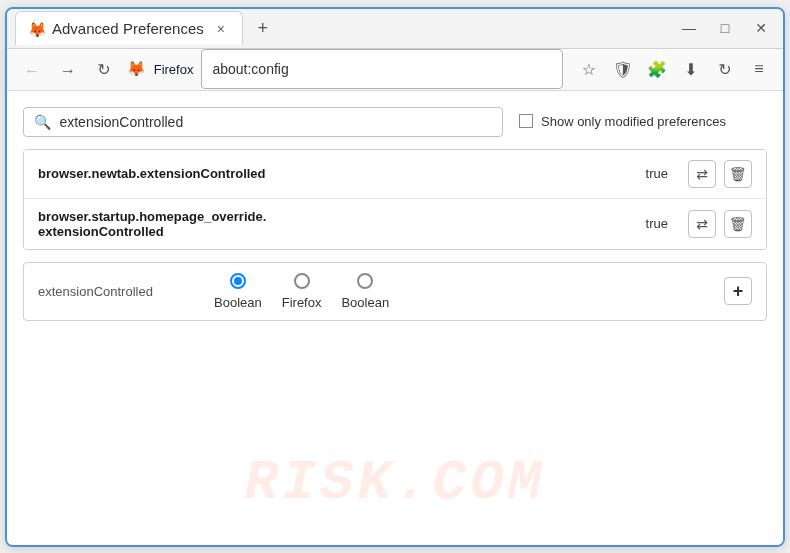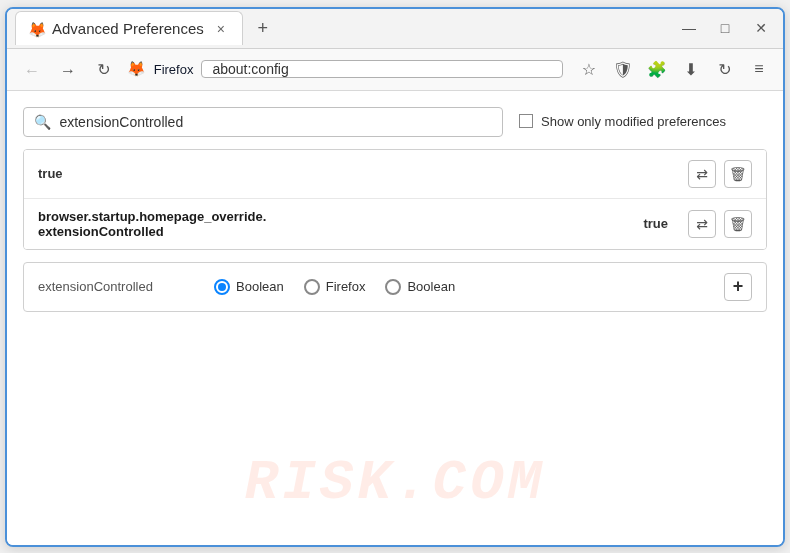--- a/index.html
+++ b/index.html
@@ -254,21 +254,21 @@
     .pref-name {
       font-weight: bold;
       font-size: 13px;
       color: #1a1a1a;
       flex: 1;
     }
 
     .pref-value {
       font-size: 13px;
       color: #333;
-      font-weight: bold;
+      font-weight: normal;
       margin-right: 8px;
     }
 
     .row-actions {
       display: flex;
       gap: 8px;
       align-items: center;
       margin-left: auto;
     }
 
@@ -311,20 +311,21 @@
       flex: 1;
     }
 
     .radio-option {
       display: flex;
       align-items: center;
       gap: 6px;
       font-size: 13px;
       color: #333;
       cursor: pointer;
+      flex-direction: column;
     }
 
     .radio-circle {
       width: 16px;
       height: 16px;
       border-radius: 50%;
       border: 2px solid #888;
       display: flex;
       align-items: center;
       justify-content: center;
@@ -359,21 +360,21 @@
       margin-left: auto;
     }
 
     
     .address-display {
       display: flex;
       align-items: center;
       background: white;
       border: 1px solid #b0b0b0;
       border-radius: 4px;
-      height: 18px;
+      height: 40px;
       padding: 0 10px;
       flex: 1;
       font-size: 14px;
       color: #333;
       gap: 6px;
     }
   </style>
 </head>
 <body>
 
@@ -424,20 +425,21 @@
       </div>
       <div class="checkbox-row">
         <div class="checkbox"></div>
         <span>Show only modified preferences</span>
       </div>
     </div>
 
     <div class="results-table">
 
       <div class="result-row">
+        <span class="pref-name">browser.newtab.extensionControlled</span>
         <span class="pref-value">true</span>
         <div class="row-actions">
           <button class="action-btn">⇄</button>
           <button class="action-btn">🗑</button>
         </div>
       </div>
 
       <div class="result-row">
         <span class="pref-name">
           browser.startup.homepage_override.<br>extensionControlled

